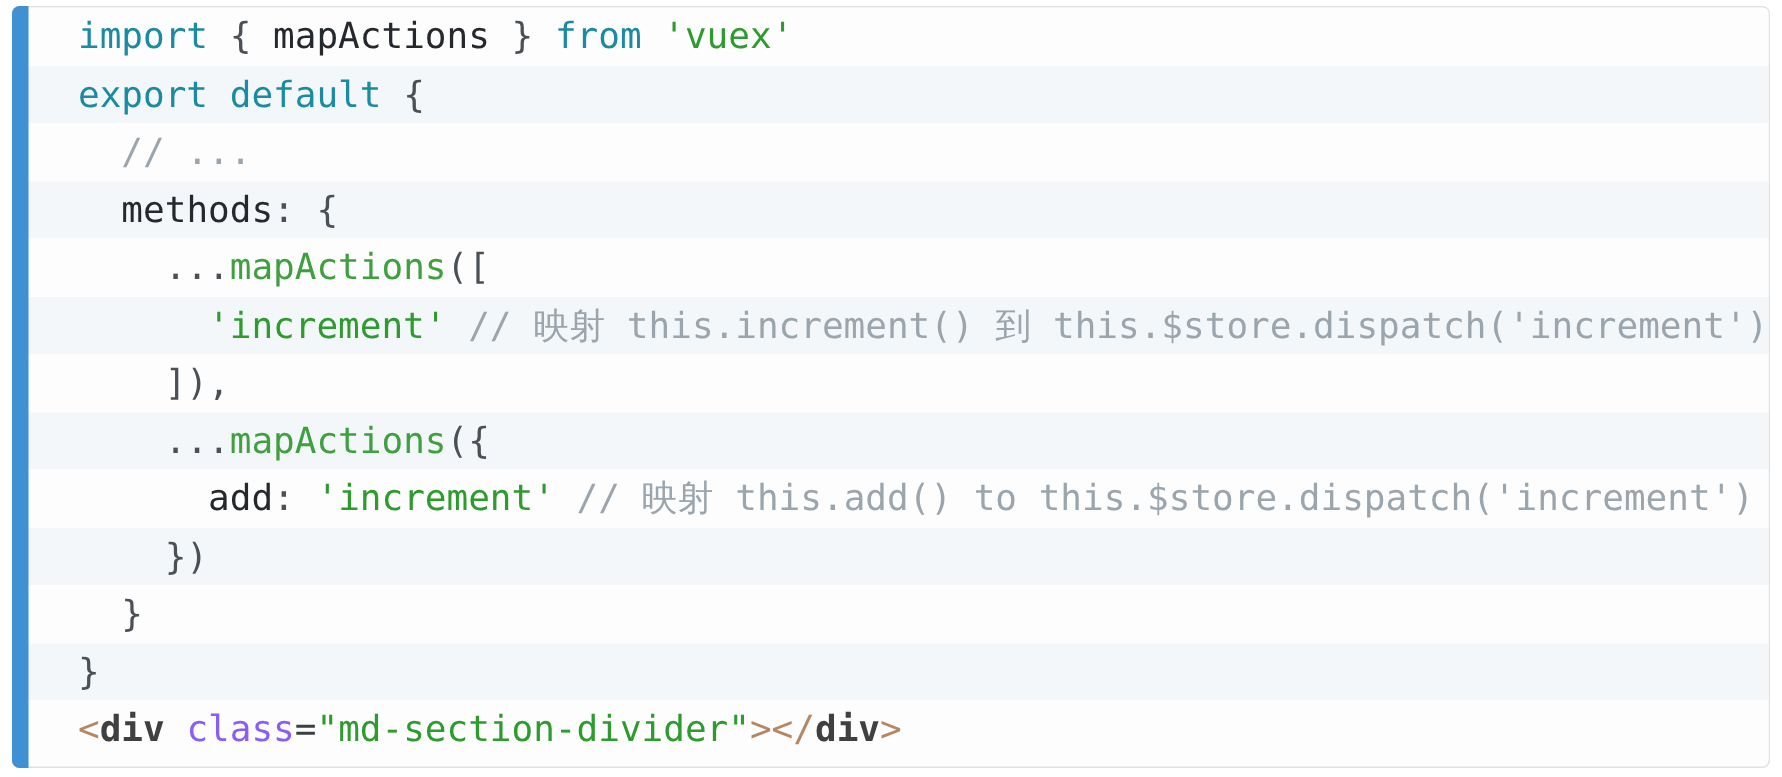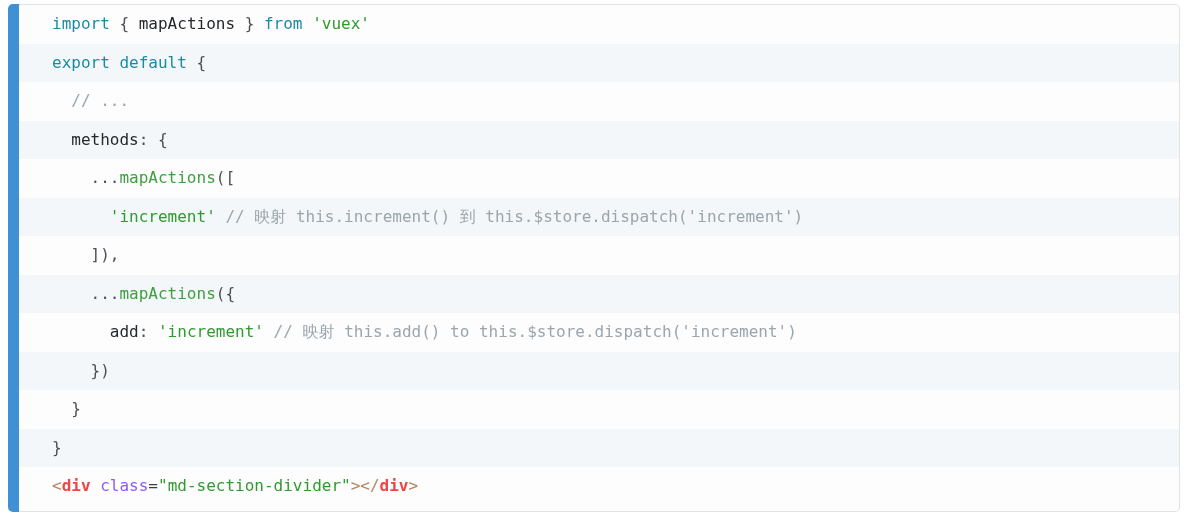--- a/index.html
+++ b/index.html
@@ -46,39 +46,39 @@
     width: 1172px;
     height: 508px;
     overflow: hidden;
   }
 
   .code-line {
     position: relative;
     height: 38.5px;
     line-height: 38.5px;
     white-space: pre;
-    font-size: 16px;
+    font-size: 24px;
     font-family: "DejaVu Sans Mono", "Liberation Mono", monospace;
     padding-left: 44px;
     color: #3a3f44;
     letter-spacing: 0px;
   }
   .code-line.odd  { background: #fdfdfd; }
   .code-line.even { background: #f4f7f9; }
 
   .tok { white-space: pre; }
   .t-plain   { color: #3a3f44; }
   .t-keyword { color: #1a8ba3; }
   .t-string  { color: #2e9b2e; }
   .t-comment { color: #9aa5ad; }
   .t-func    { color: #3fa03f; }
   .t-prop    { color: #25292d; }
   .t-punct   { color: #4a5056; }
   .t-tagbr   { color: #b58863; }
-  .t-tagname { color: #ef4444; font-weight: bold; }
+  .t-tagname { color: #404040; font-weight: bold; }
   .t-attr    { color: #8b5cf6; }
   .t-eq      { color: #3a3f44; }
 </style>
 </head>
 <body>
 
 <div id="accent-bar"></div>
 
 <div id="code-block">
   <div id="code-scroll">

